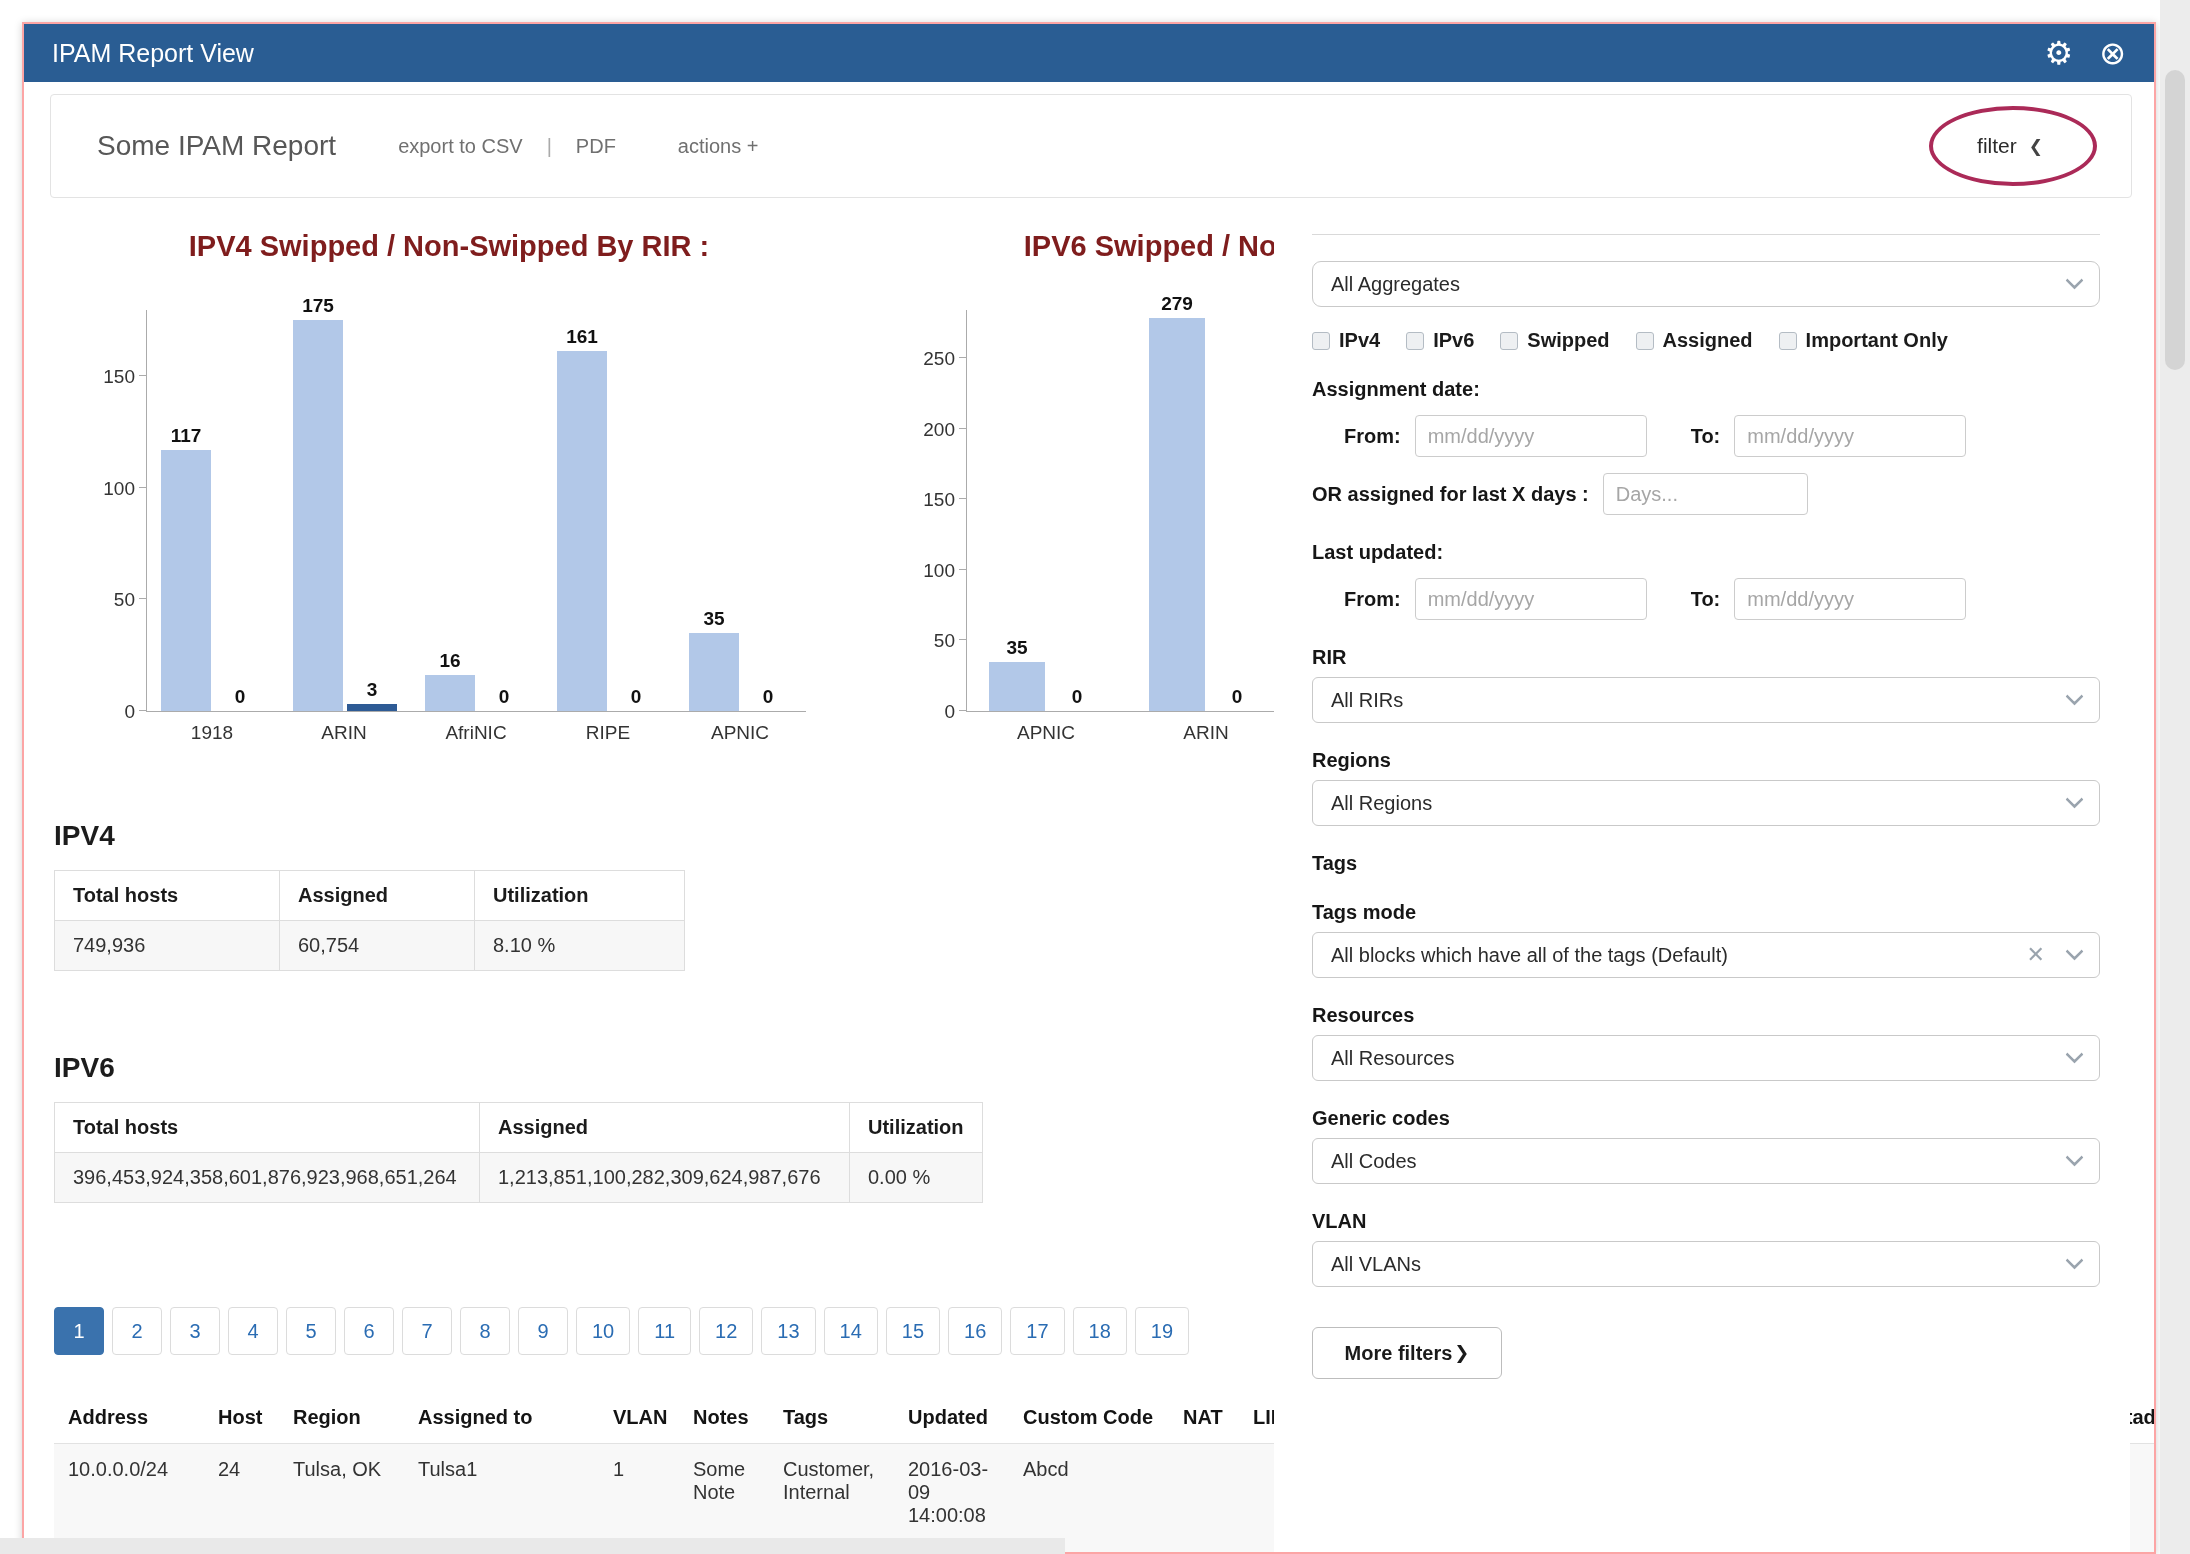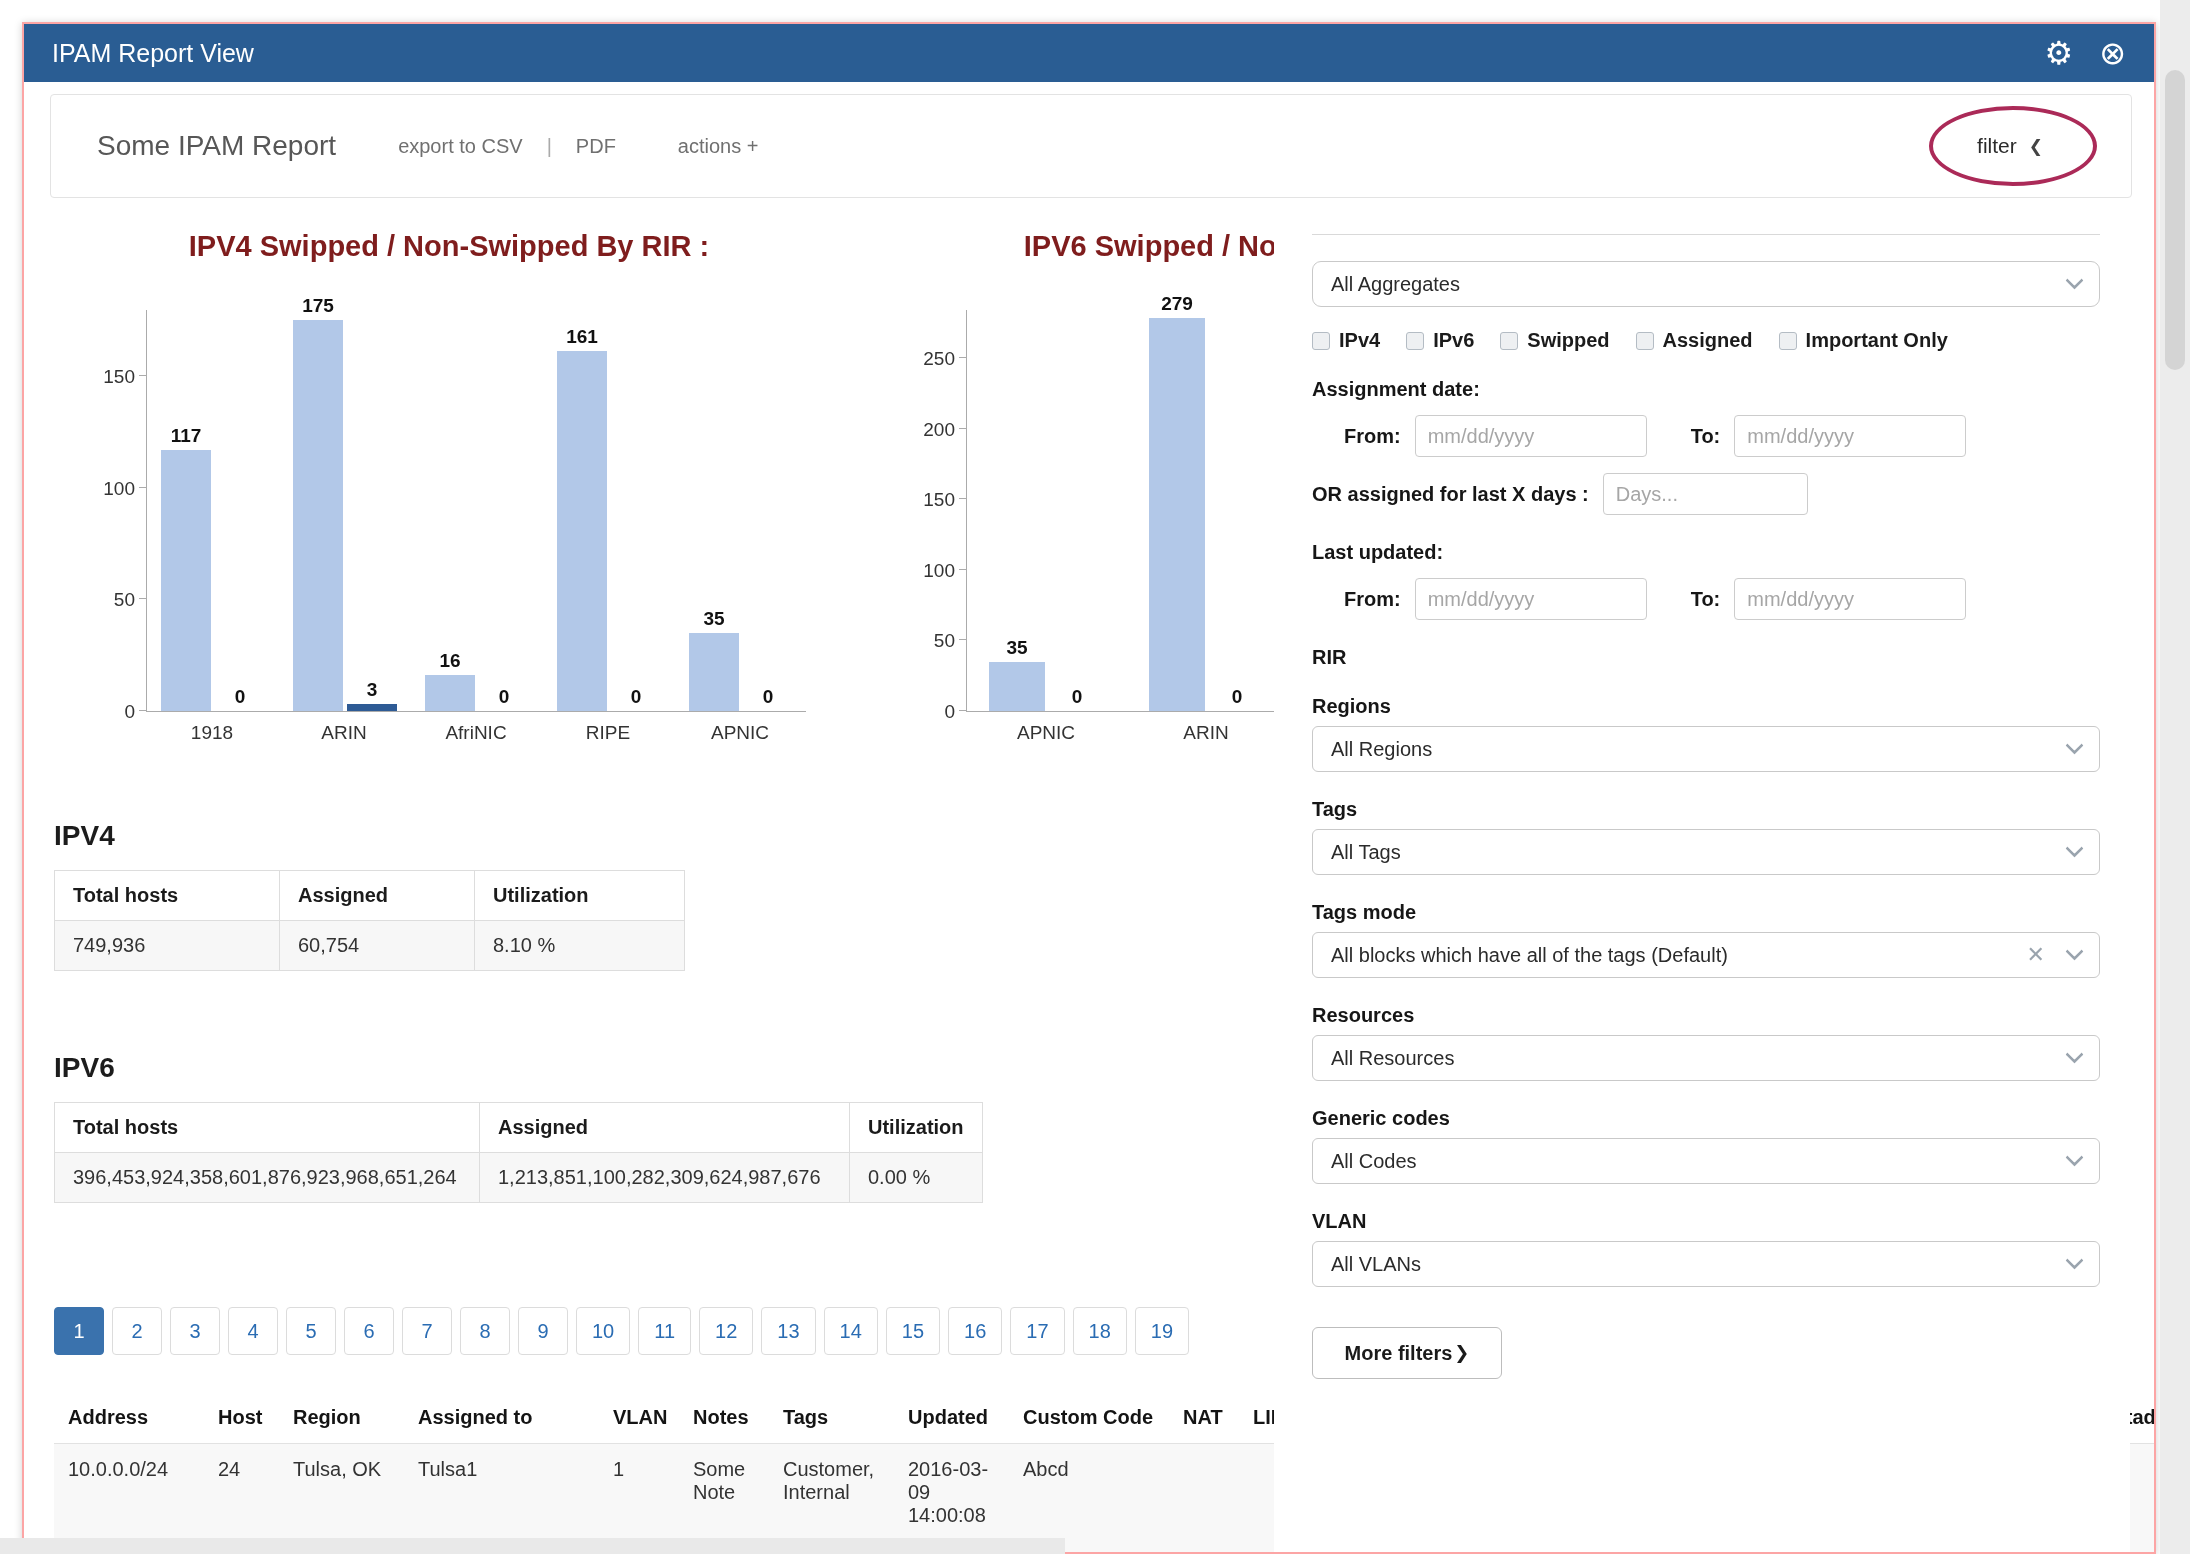--- a/index.html
+++ b/index.html
@@ -408,30 +408,30 @@
       <div class="flabel">Last updated:</div>
       <div class="daterow">
         <span>From:</span>
         <input class="text-input" placeholder="mm/dd/yyyy" style="">
         <span class="to-label">To:</span>
         <input class="text-input" placeholder="mm/dd/yyyy" style="">
       </div>
 
       <div id="filter-sections">
           <div class="flabel">RIR</div>
+          <div class="select">
+            <span class="select-value">All RIRs</span>
+            <span class="chev"></span>
+          </div>
           <div class="flabel">Regions</div>
           <div class="select">
             <span class="select-value">All Regions</span>
             <span class="chev"></span>
           </div>
           <div class="flabel">Tags</div>
-          <div class="select">
-            <span class="select-value">All Tags</span>
-            <span class="chev"></span>
-          </div>
           <div class="flabel">Tags mode</div>
           <div class="select">
             <span class="select-value">All blocks which have all of the tags (Default)</span>
             <span class="x-icon">✕</span>
             <span class="chev"></span>
           </div>
           <div class="flabel">Resources</div>
           <div class="select">
             <span class="select-value">All Resources</span>
             <span class="chev"></span>

